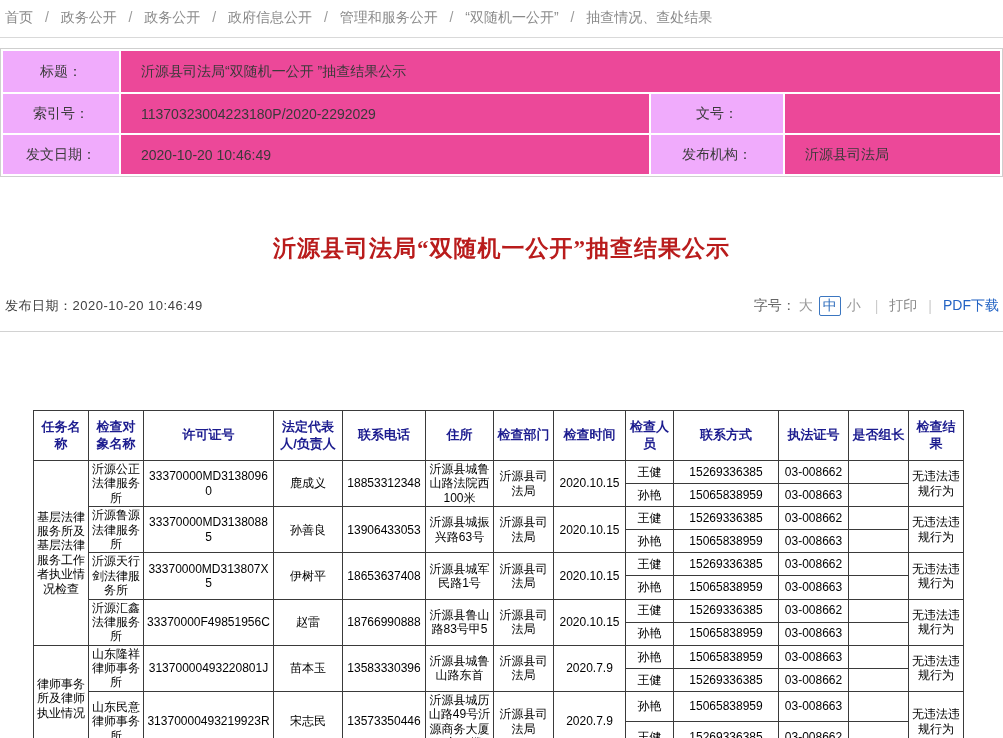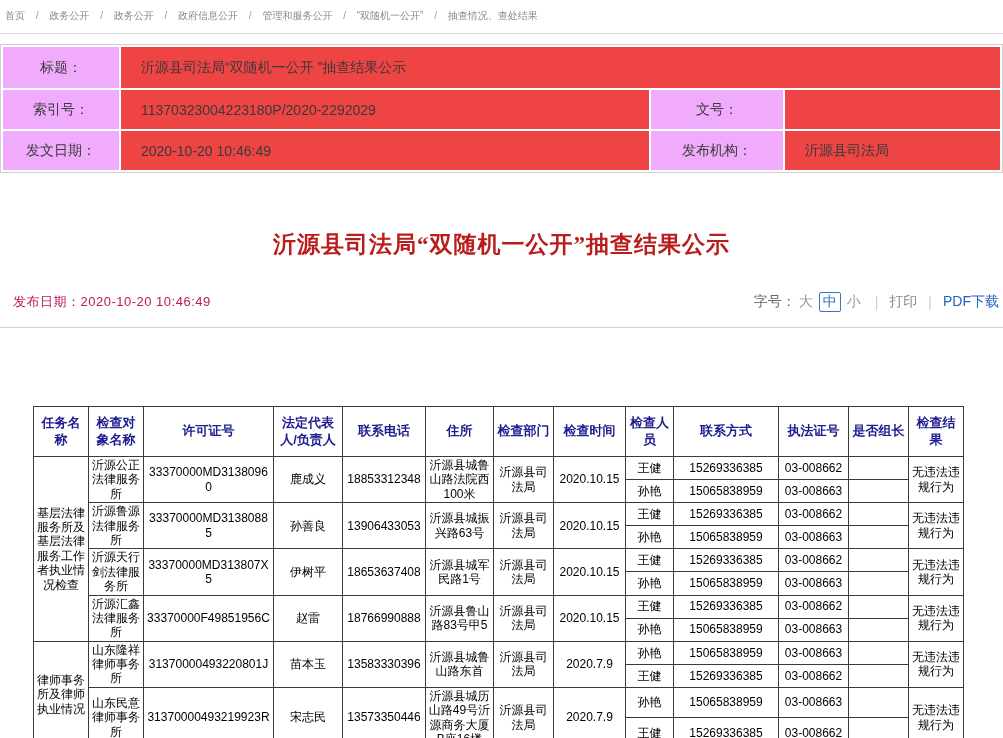--- a/index.html
+++ b/index.html
@@ -8,21 +8,21 @@
     width: 1003px; height: 738px;
     overflow: hidden;
     background: #ffffff;
     font-family: "Liberation Sans", "DejaVu Sans", sans-serif;
     color: #000;
   }
 
   
   .breadcrumb {
     padding: 9px 6px 10px 5px;
-    font-size: 10px;
+    font-size: 14px;
     color: #8a8a8a;
     border-bottom: 1px solid #d9d9d9;
     white-space: nowrap;
   }
   .breadcrumb .crumb { color: #8a8a8a; cursor: pointer; }
   .breadcrumb .sep { color: #9a9a9a; margin: 0 8px; }
 
   
   table.meta {
     width: 1003px;
@@ -38,21 +38,21 @@
   }
   table.meta tr { height: 39px; }
   table.meta tr.first { height: 41px; }
   table.meta td.label {
     background: #f0abfc;
     text-align: center;
     width: 116px;
   }
   table.meta td.label2 { width: 132px; }
   table.meta td.value {
-    background: #ef4444;
+    background: #ec4899;
     text-align: left;
     padding-left: 20px;
   }
 
   
   h1.article-title {
     margin: 56px 0 0 0;
     text-align: center;
     font-family: "Liberation Serif", "DejaVu Serif", serif;
     font-size: 23px;
@@ -61,21 +61,21 @@
     letter-spacing: 1px;
   }
   .pubbar {
     display: flex;
     justify-content: space-between;
     align-items: center;
     margin-top: 32px;
     padding: 0 4px 0 5px;
     font-size: 13px;
   }
-  .pubbar .pubdate { color: #be185d; letter-spacing: 0.5px; margin-left: 8px; }
+  .pubbar .pubdate { color: #404040; letter-spacing: 0.5px; }
   .controls { display: flex; align-items: center; font-size: 14px; color: #777; }
   .controls .fs-label { color: #666; }
   .controls .fs-opt { margin: 0 3px; cursor: pointer; color: #999; }
   .controls .fs-active {
     color: #2e6dbd;
     border: 1px solid #3b76c0;
     border-radius: 2px;
     padding: 0 3px;
   }
   .controls .vsep { color: #cccccc; margin: 0 11px; font-size: 14px; }

